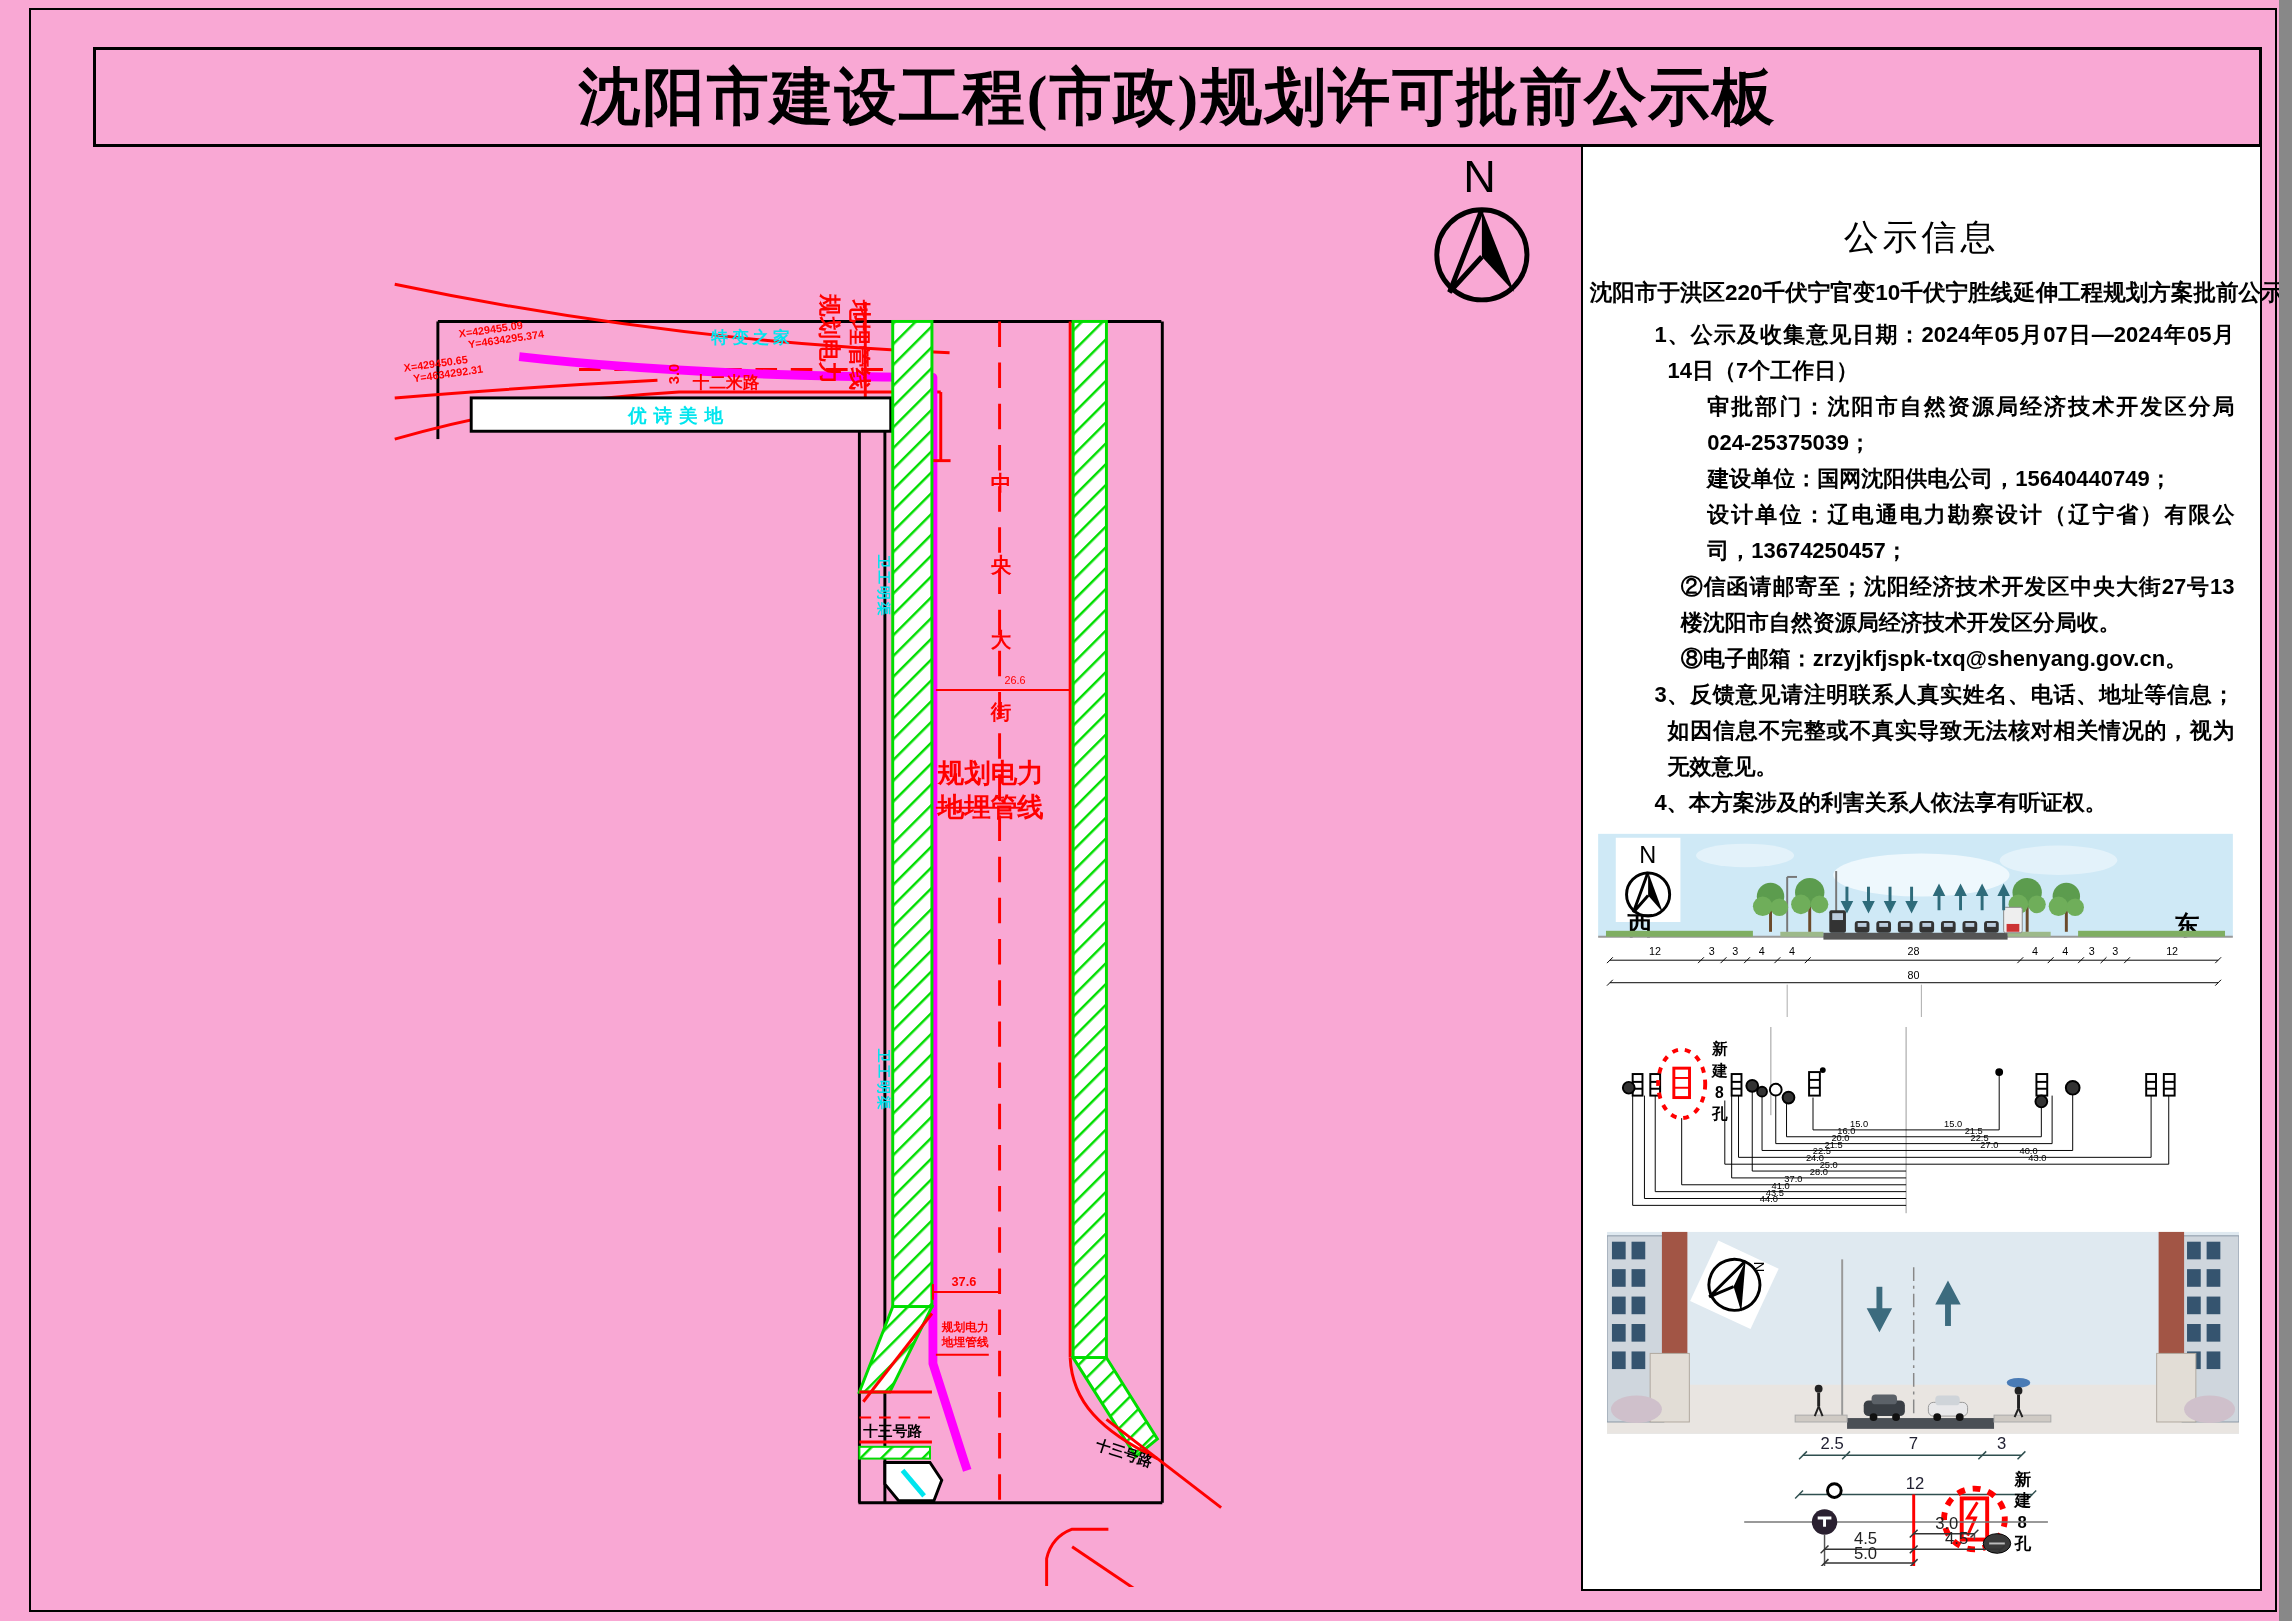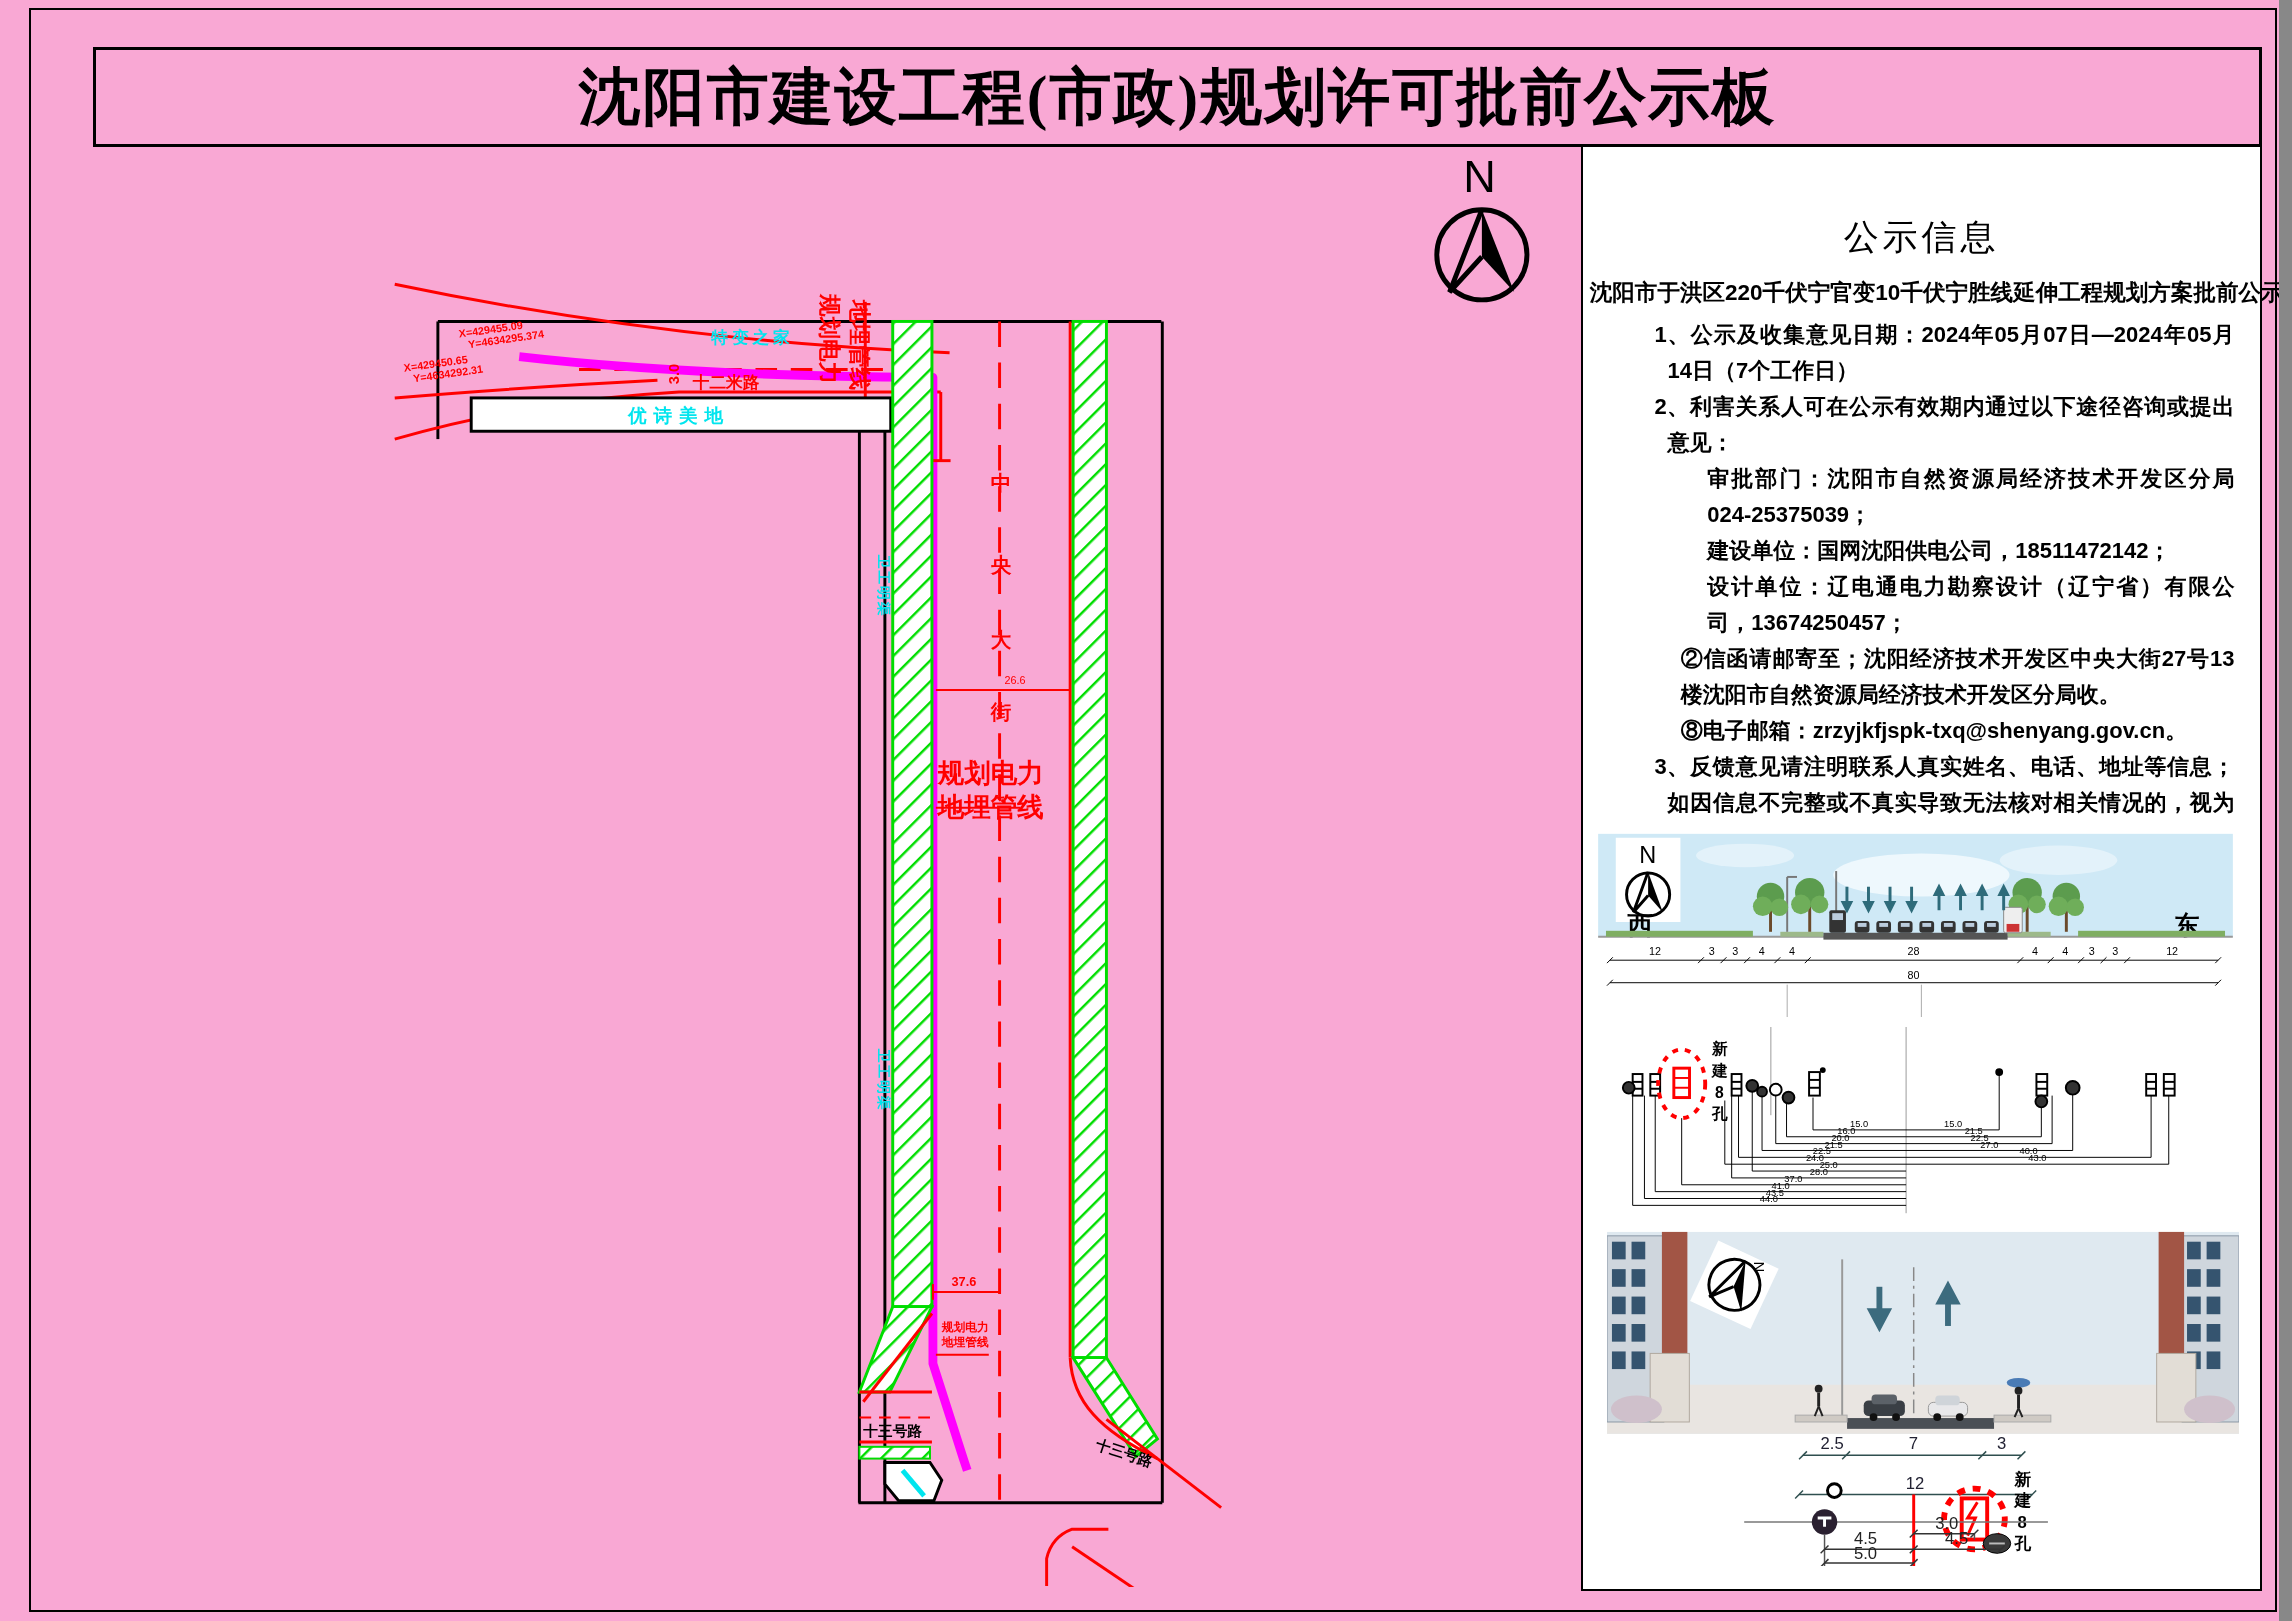--- a/index.html
+++ b/index.html
@@ -130,23 +130,22 @@
     <line x1="1063" y1="1430" x2="1152" y2="1490" stroke="#f00" stroke-width="3"></line>
     <path d="M1037,1470 L1037,1442 Q1042,1420 1063,1412 L1100,1412" fill="none" stroke="#f00" stroke-width="3"></path>
     <text transform="translate(1086,1330) rotate(18)" font-size="15" font-weight="bold" fill="#000">十三号路</text>
   </svg>
 
   <div id="notice-panel" class="abs">
     <div class="n-title">公示信息</div>
     <div class="n-sub">沈阳市于洪区220千伏宁官变10千伏宁胜线延伸工程规划方案批前公示</div>
     <div class="n-body">
       <div class="lvl1">1、公示及收集意见日期：2024年05月07日—2024年05月14日（7个工作日）</div>
-      <div class="lvl1">2、利害关系人可在公示有效期内通过以下途径咨询或提出意见：</div>
       <div class="lvl3">审批部门：沈阳市自然资源局经济技术开发区分局024-25375039；</div>
-      <div class="lvl3">建设单位：国网沈阳供电公司，18511472142；</div>
+      <div class="lvl3">建设单位：国网沈阳供电公司，15640440749；</div>
       <div class="lvl3">设计单位：辽电通电力勘察设计（辽宁省）有限公司，13674250457；</div>
       <div class="lvl2">②信函请邮寄至；沈阳经济技术开发区中央大街27号13楼沈阳市自然资源局经济技术开发区分局收。</div>
       <div class="lvl2">⑧电子邮箱：zrzyjkfjspk-txq@shenyang.gov.cn。</div>
       <div class="lvl1">3、反馈意见请注明联系人真实姓名、电话、地址等信息；如因信息不完整或不真实导致无法核对相关情况的，视为无效意见。</div>
       <div class="lvl1">4、本方案涉及的利害关系人依法享有听证权。</div>
     </div>
     <div class="n-footer">
       <div>沈阳市自然资源局经济技术开发区分局</div>
       <div>2024年05月07日</div>
     </div>

